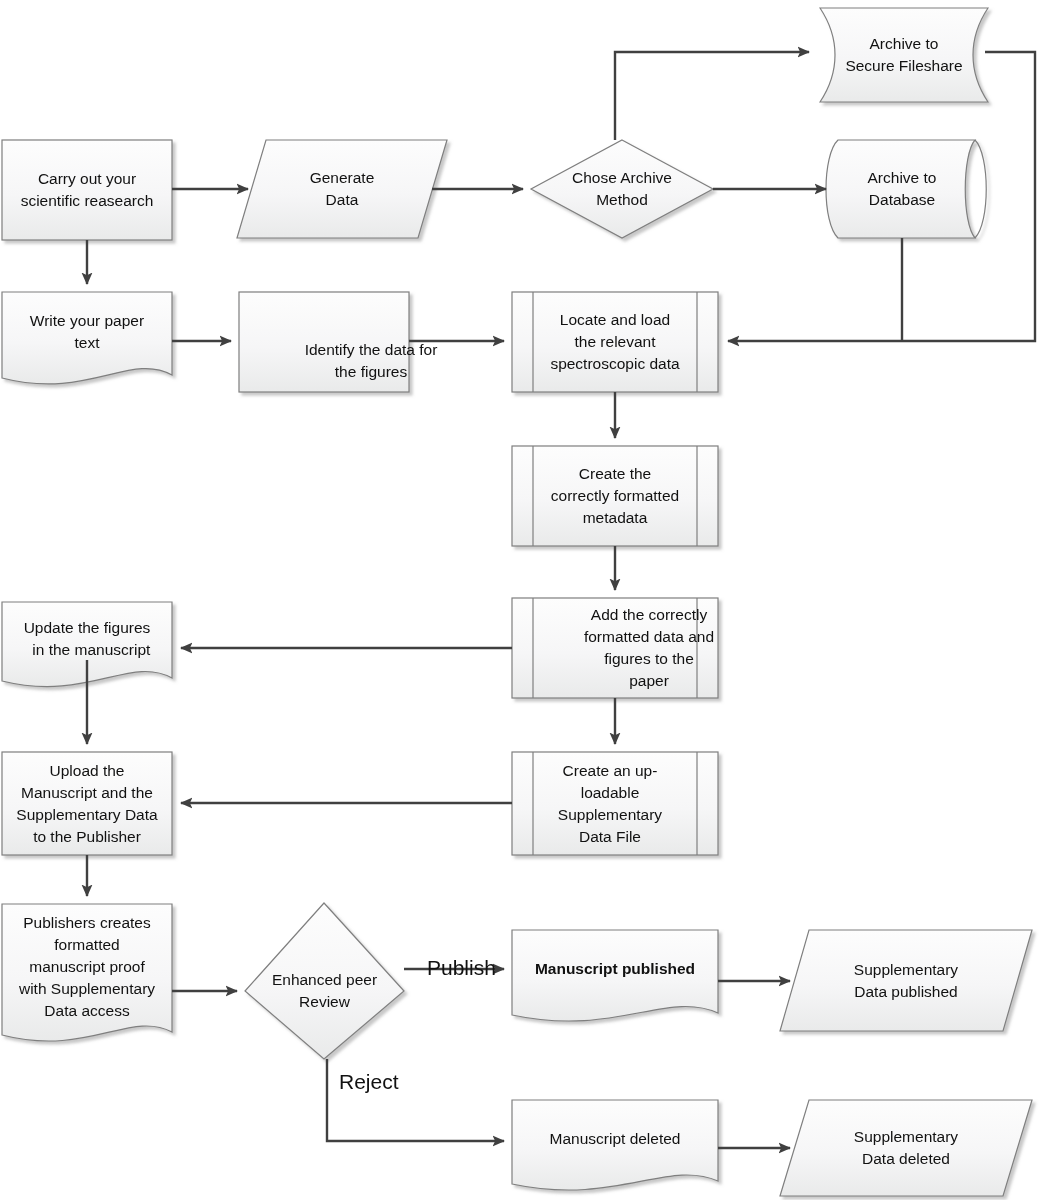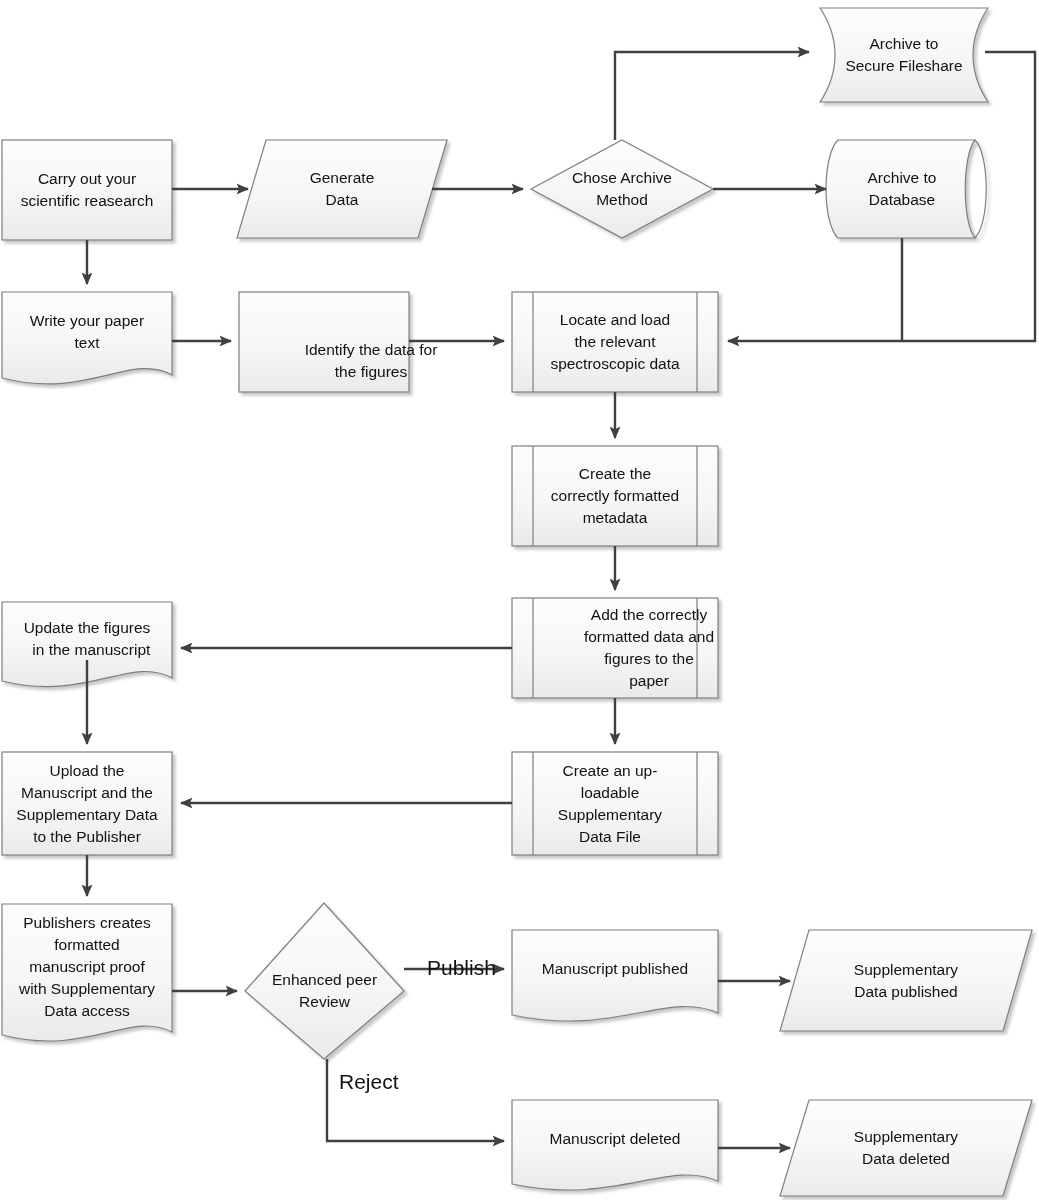--- a/index.html
+++ b/index.html
@@ -214,21 +214,21 @@
 
   <div class="node-label" style="left:2px; top:904px; width:170px; height:126px;">Publishers creates
 formatted
 manuscript proof
 with Supplementary
 Data access</div>
 
   <div class="node-label" style="left:245px; top:948px; width:159px; height:86px;">Enhanced peer
 Review</div>
 
-  <div class="node-label" style="left:512px; top:930px; width:206px; height:78px;">Manuscript published</div>
+  <div class="node-label" style="left:512px; top:930px; width:206px; height:78px;font-weight:bold;">Manuscript published</div>
 
   <div class="node-label" style="left:782px; top:930px; width:248px; height:101px;">Supplementary
 Data published</div>
 
   <div class="node-label" style="left:512px; top:1100px; width:206px; height:78px;">Manuscript deleted</div>
 
   <div class="node-label" style="left:782px; top:1100px; width:248px; height:96px;">Supplementary
 Data deleted</div>
 
   <div class="edge-label" style="left:427px; top:954px;">Publish</div>

